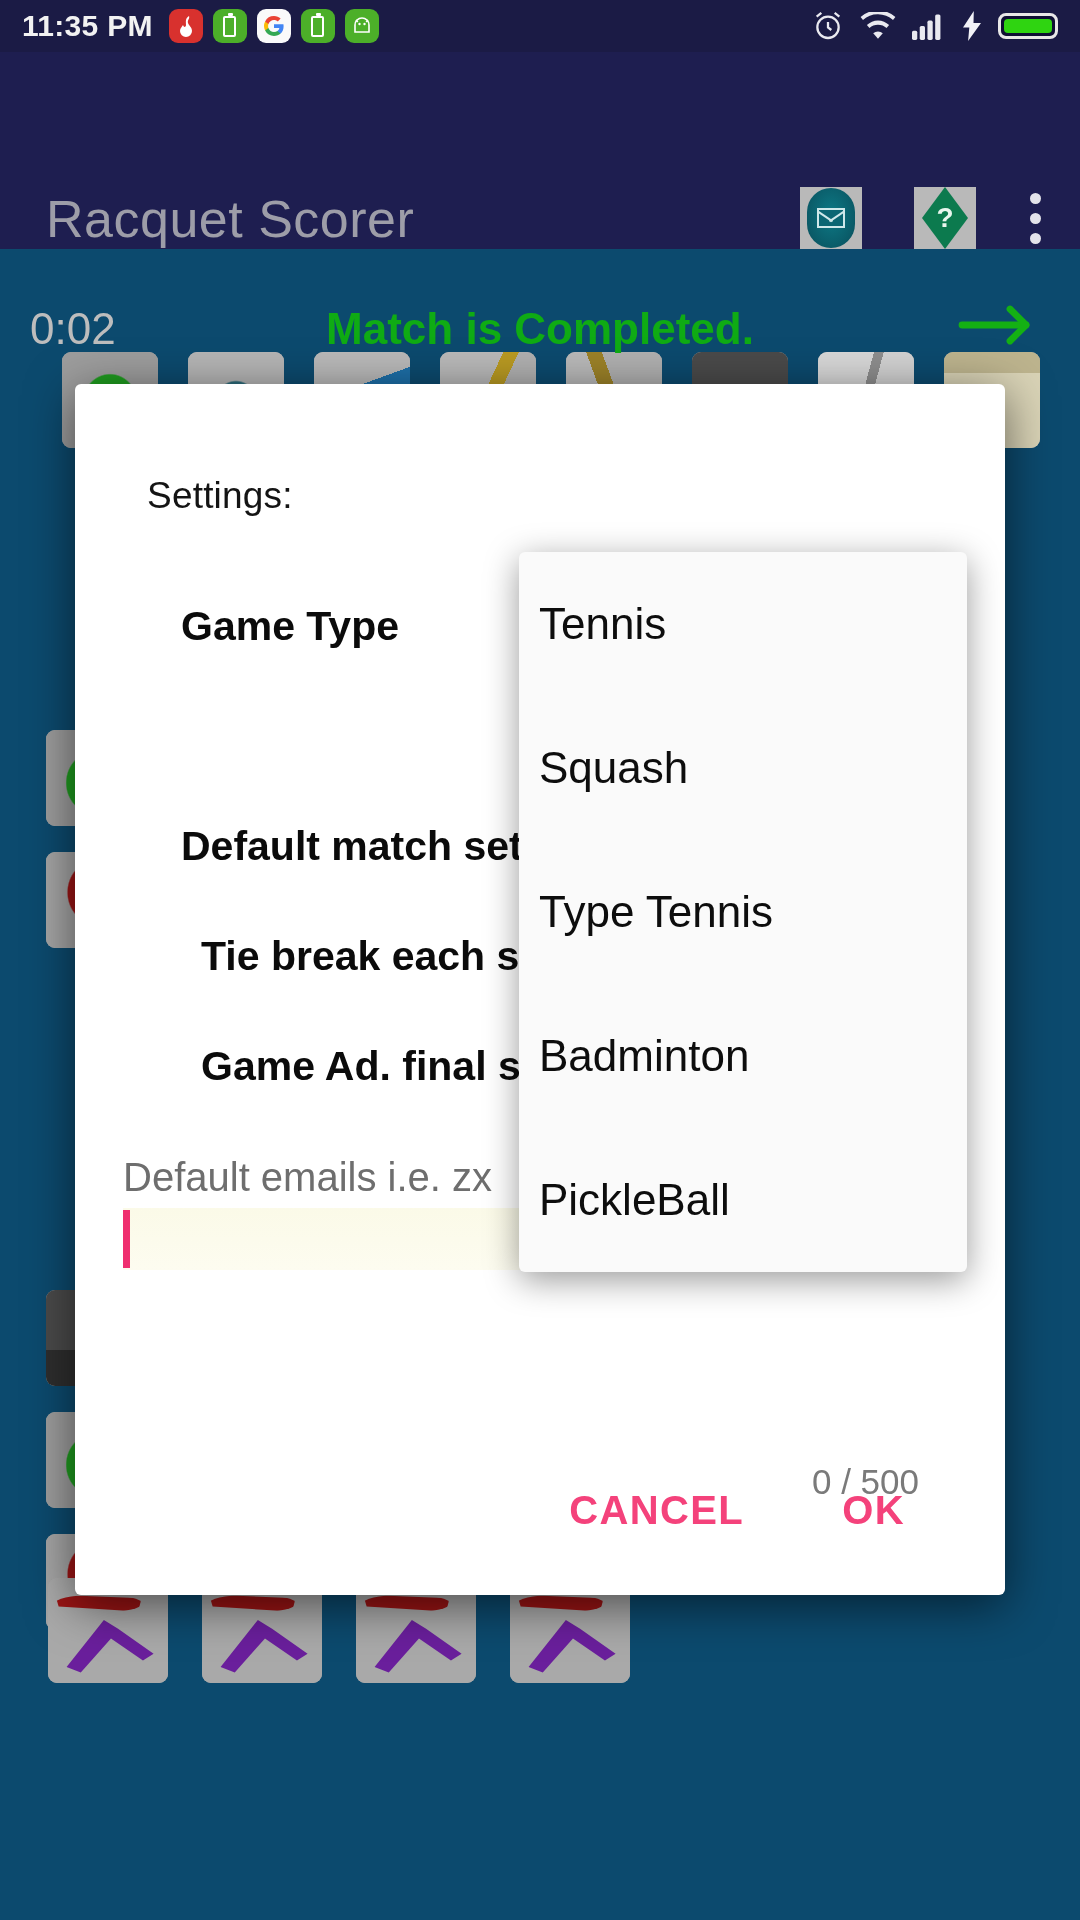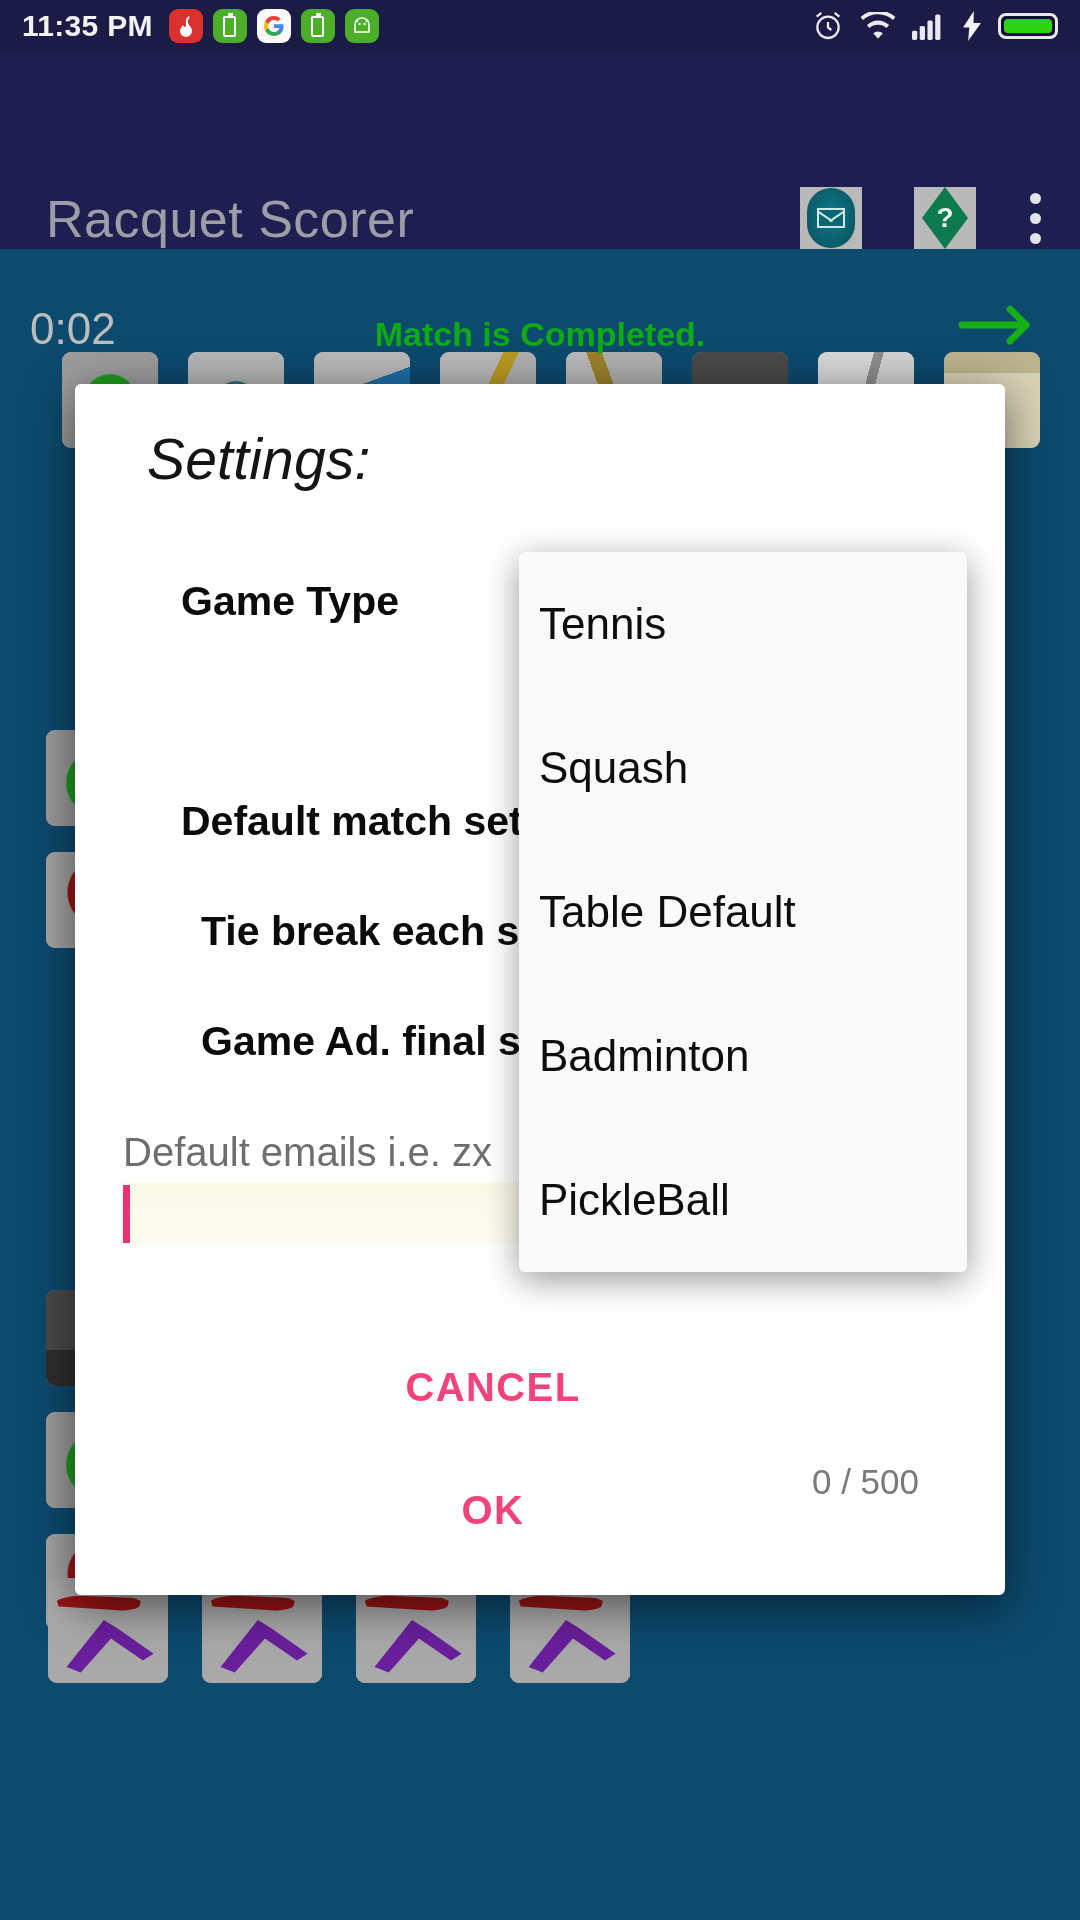--- a/index.html
+++ b/index.html
@@ -80,21 +80,21 @@
   .kebab { width: 14px; display: flex; flex-direction: column; gap: 9px; align-items: center; }
   .kebab i { width: 11px; height: 11px; border-radius: 50%; background: #e3e3ea; display: block; }
 
   
   .matchbar {
     position: absolute; top: 249px; left: 0; width: 1080px; height: 105px;
     display: flex; align-items: flex-end; z-index: 20;
   }
   .match-timer { color: #bdbdbd; font-size: 44px; margin-left: 30px; font-weight: 400; }
   .match-status {
-    color: #0fab14; font-size: 34px; font-weight: 700;
+    color: #0fab14; font-size: 44px; font-weight: 700;
     position: absolute; left: 50%; transform: translateX(-50%);
   }
   .match-arrow { margin-left: auto; margin-right: 42px; }
 
   
   .bg-row { position: absolute; display: flex; z-index: 10; }
   .bg-tile {
     width: 96px; height: 96px; border-radius: 9px;
     background: #a9a9a9; margin-right: 30px; position: relative; overflow: hidden;
   }
@@ -130,22 +130,22 @@
 
   
   .dialog {
     position: absolute; top: 384px; left: 75px;
     width: 930px; height: 1211px;
     background: #fff; border-radius: 6px;
     box-shadow: 0 10px 48px rgba(0,0,0,.55);
     z-index: 50;
   }
   .dialog-title {
-    font-size: 57px; font-weight: 400; color: #141414;
-    padding: 42px 0 0 72px; letter-spacing: .2px; font-style: italic;
+    font-size: 37px; font-weight: 400; color: #141414;
+    padding: 91px 0 0 72px; letter-spacing: .2px;
   }
   .settings-rows { padding: 54px 0 0 0; }
   .srow {
     display: flex; align-items: center; height: 110px;
     padding-left: 34px; position: relative;
   }
   .srow-label {
     font-size: 41px; font-weight: 700; color: #0b0b0b;
     white-space: nowrap; padding-left: 72px;
   }
@@ -169,21 +169,21 @@
   .email-caret {
     position: absolute; left: 0; top: 2px; width: 7px; height: 58px; background: #ef2f6f;
   }
   .char-count {
     position: absolute; right: 86px; top: 1078px;
     font-size: 35px; color: #7a7a7a;
   }
   .dialog-actions {
     position: absolute; left: 0; bottom: 0; width: 100%;
     display: flex; justify-content: flex-end; align-items: center;
-    gap: 58px; padding: 0 94px 52px 0; flex-direction: column;
+    gap: 86px; padding: 0 94px 52px 0;
   }
   .dlg-btn {
     background: none; border: none; cursor: pointer;
     color: #f4427b; font-size: 40px; font-weight: 700;
     letter-spacing: 1.4px; font-family: "Liberation Sans", sans-serif;
     padding: 10px 6px;
   }
 
   
   .dropdown {
@@ -395,18 +395,18 @@
 
     <div class="dialog-actions">
       <button class="dlg-btn">CANCEL</button>
       <button class="dlg-btn">OK</button>
     </div>
   </div>
 
   <div class="dropdown">
     <div class="dd-item">Tennis</div>
     <div class="dd-item">Squash</div>
-    <div class="dd-item">Table Default</div>
+    <div class="dd-item">Type Tennis</div>
     <div class="dd-item">Badminton</div>
     <div class="dd-item">PickleBall</div>
   </div>
 
 </div>
 
 </body></html>

